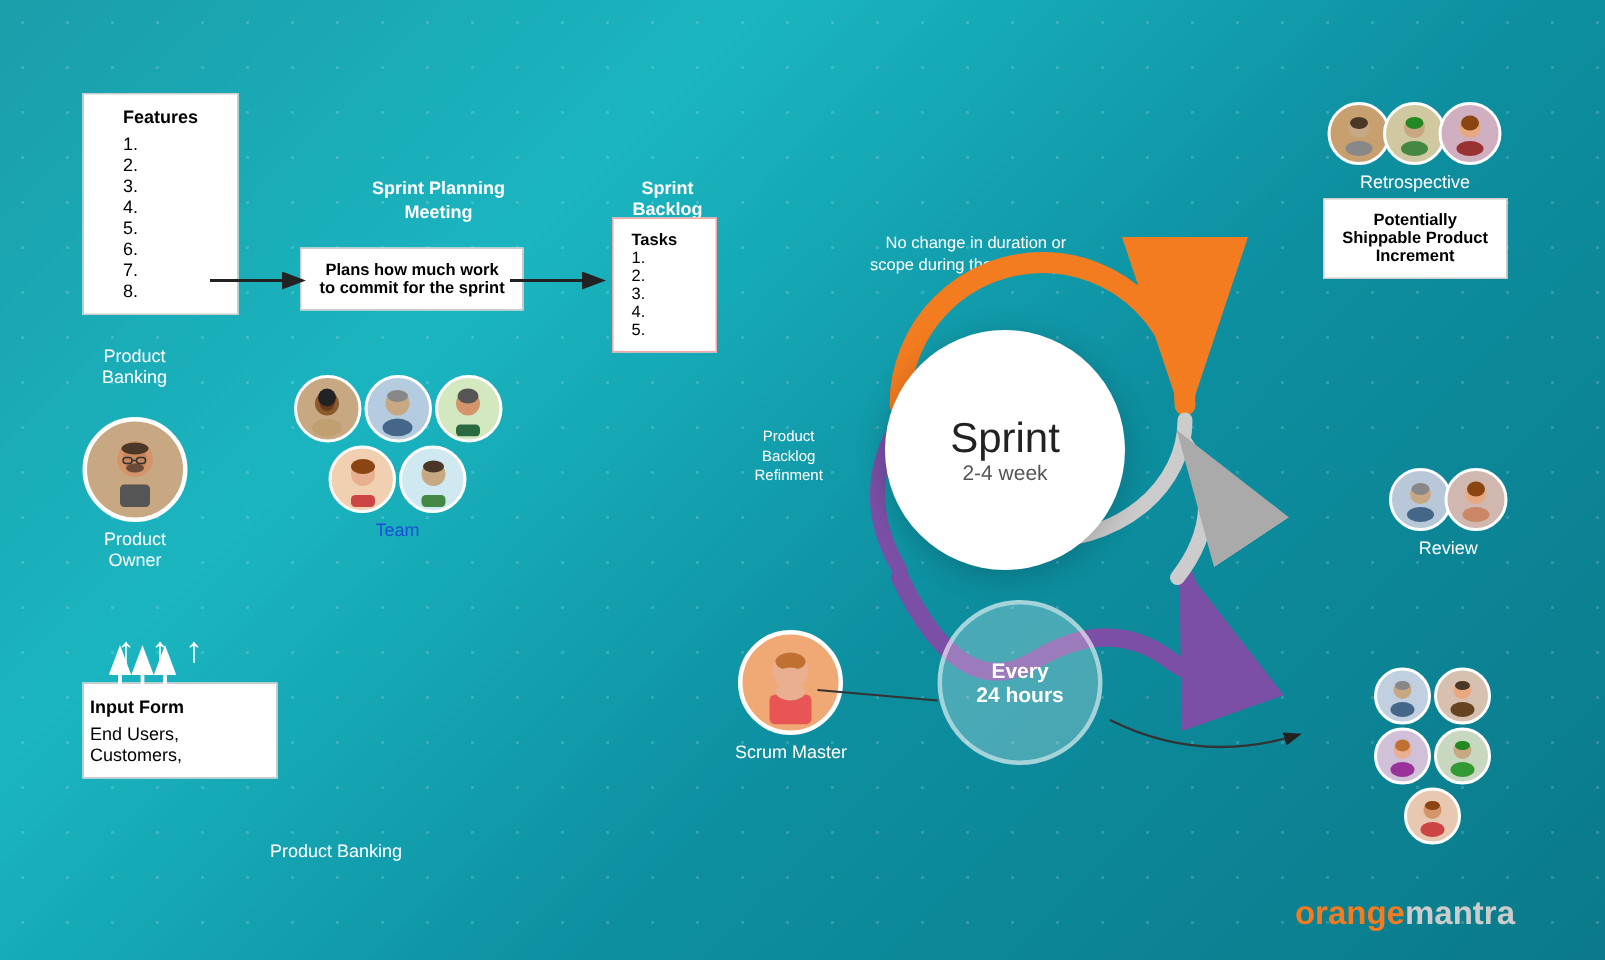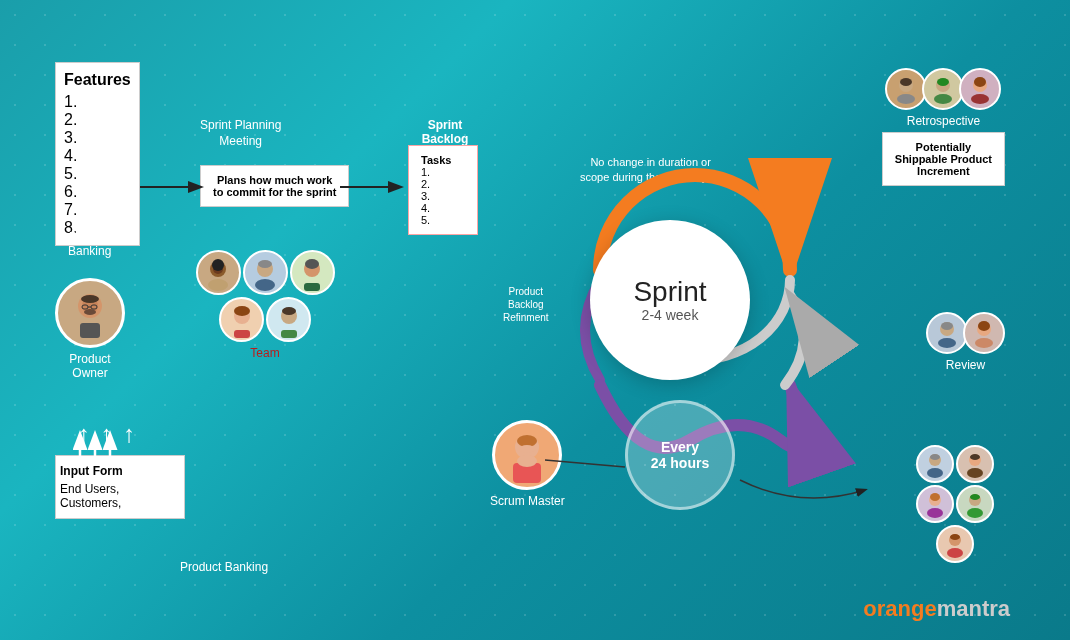--- a/index.html
+++ b/index.html
@@ -20,23 +20,23 @@
       background-size: 30px 30px;
       pointer-events: none;
     }
 
     
     .features-box {
       position: absolute;
       top: 62px; left: 55px;
       background: white;
       border: 1px solid #ccc;
-      padding: 8px 8px;
+      padding: 8px 26px;
       min-width: 80px;
-      font-size: 16px;
+      font-size: 12px;
     }
     .features-box .title { font-weight: bold; margin-bottom: 4px; }
 
     
     .product-banking-top {
       position: absolute;
       top: 230px; left: 68px;
       text-align: center;
       font-size: 12px;
       color: white;
@@ -98,23 +98,24 @@
 
     
     .sprint-planning-section {
       position: absolute;
       top: 118px; left: 200px;
       text-align: center;
     }
     .sprint-planning-label {
       font-size: 12px;
       color: white;
-      font-weight: 400;
+      font-weight: 700;
       text-align: center;
       line-height: 1.3;
+      margin-left: 48px;
     }
     .planning-box {
       position: absolute;
       top: 165px; left: 200px;
       background: white;
       border: 1px solid #ccc;
       padding: 8px 12px;
       font-size: 11px;
       font-weight: bold;
       text-align: center;
@@ -137,21 +138,21 @@
     .team-avatar {
       width: 45px; height: 45px;
       border-radius: 50%;
       border: 2px solid white;
       display: flex; align-items: center; justify-content: center;
       font-size: 20px;
       background: #c8a882;
     }
     .team-label {
       font-size: 12px;
-      color: #b91c1c;
+      color: #1d4ed8;
       font-weight: 500;
       margin-top: 4px;
       text-align: center;
     }
 
     
     .sprint-center {
       position: absolute;
       top: 220px; left: 590px;
       width: 160px; height: 160px;

